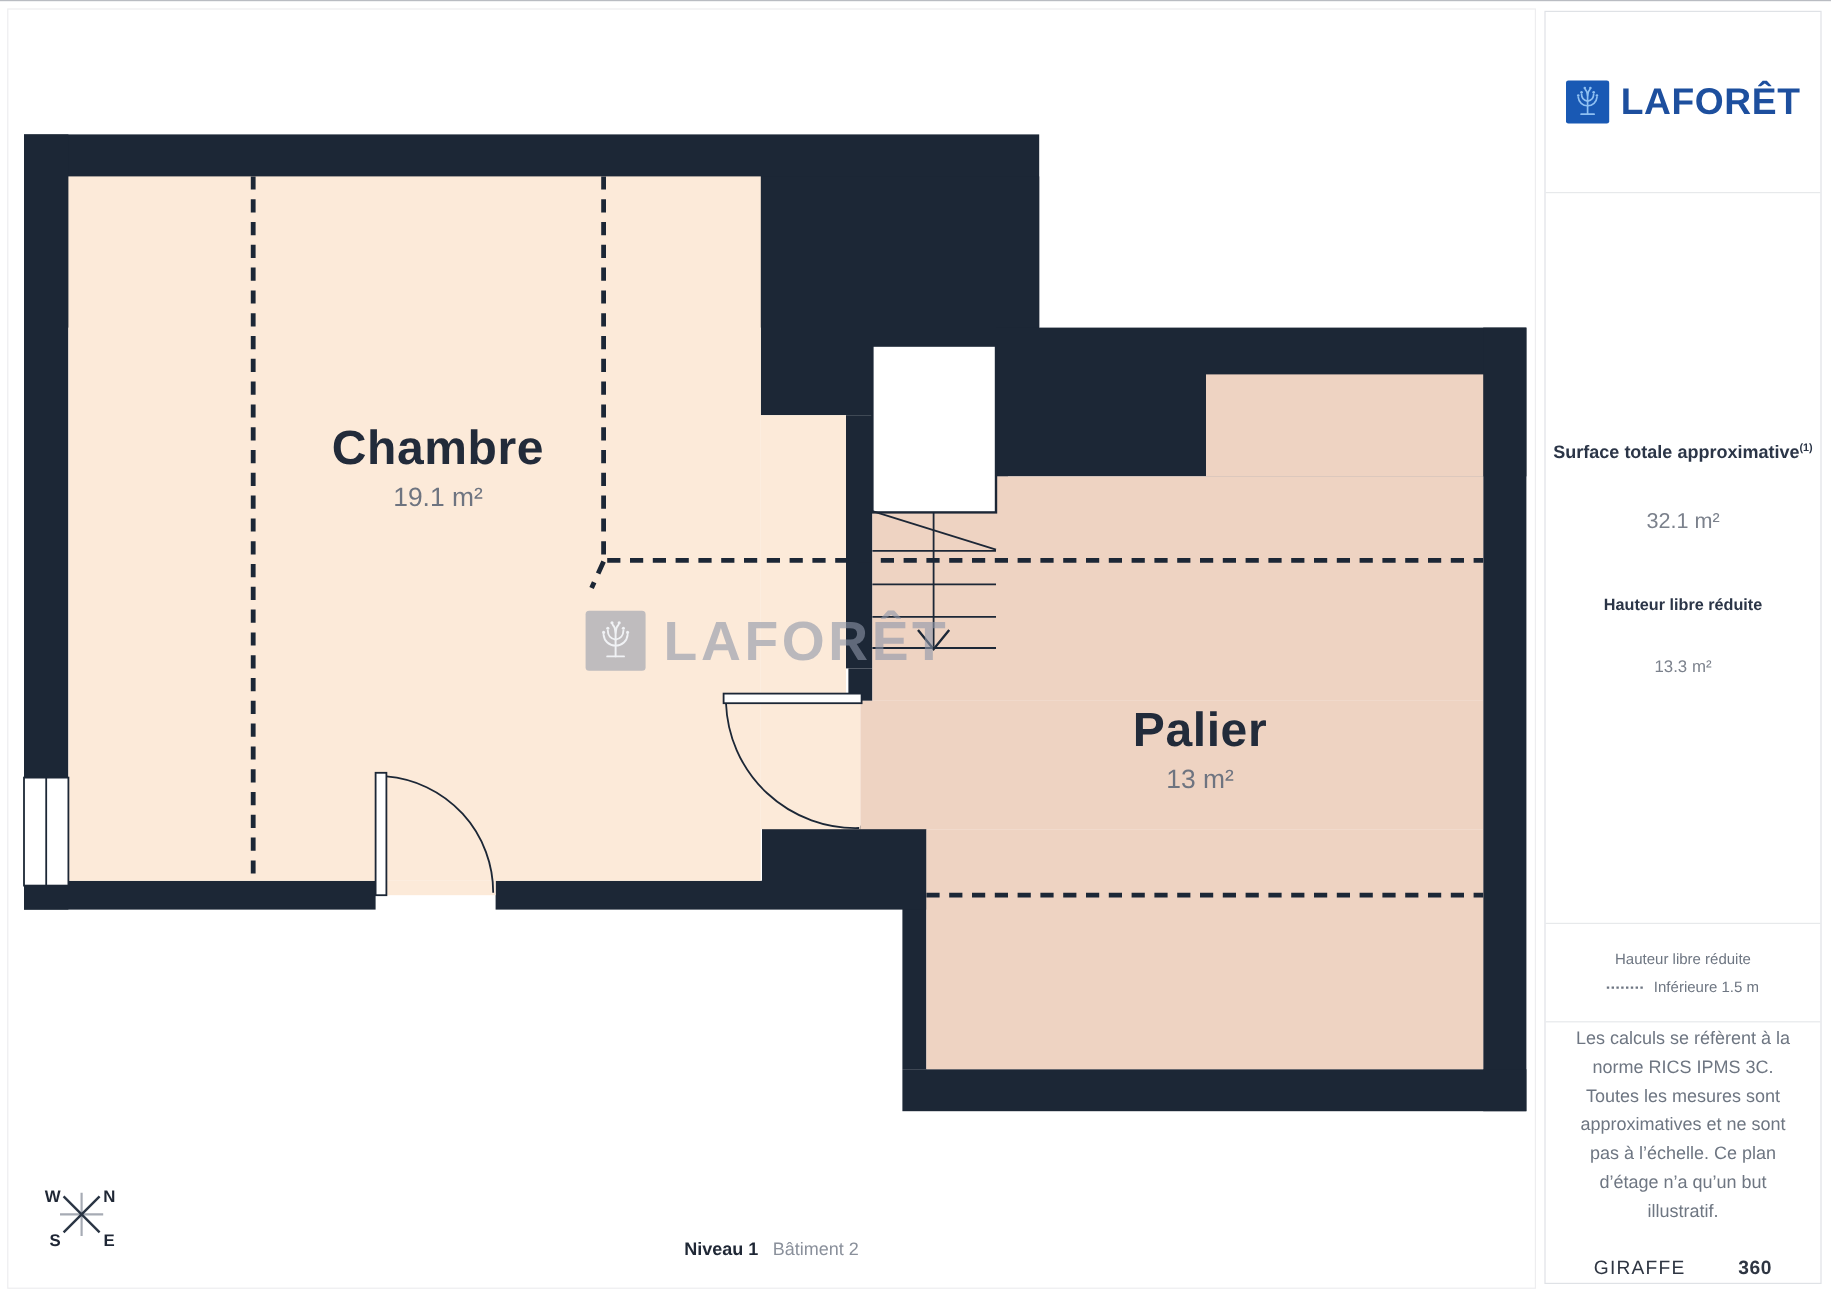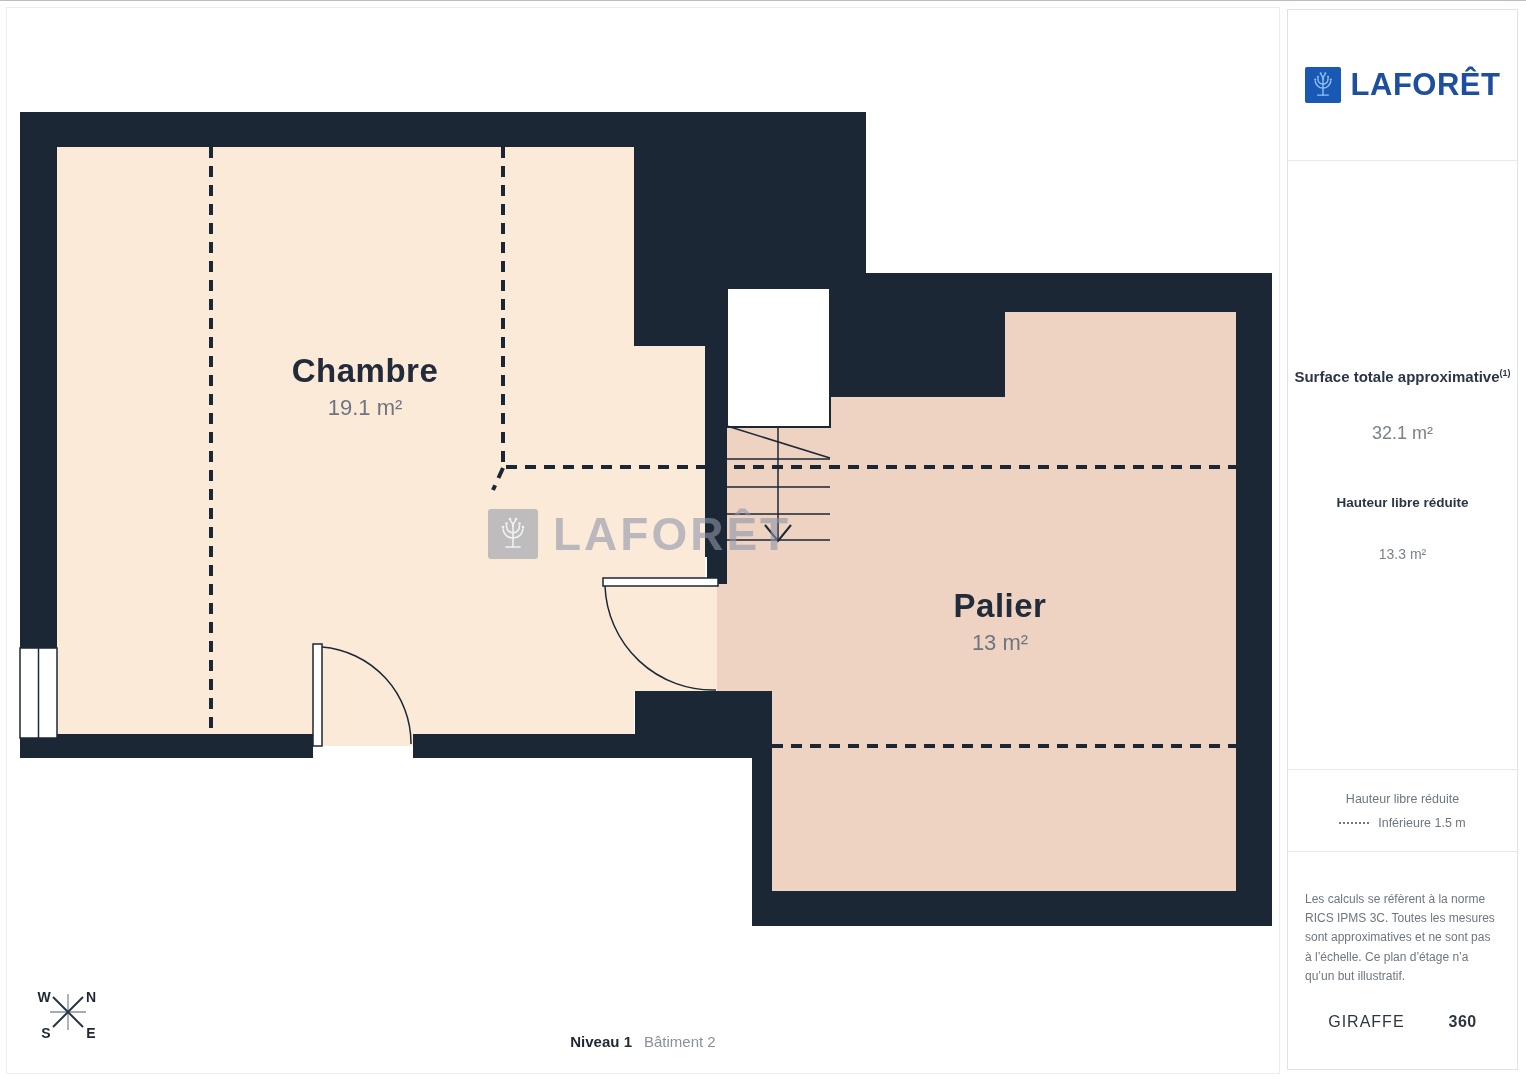--- a/index.html
+++ b/index.html
@@ -2,21 +2,21 @@
 <html><head>
 <meta charset="utf-8">
 <style>
   html,body{margin:0;padding:0;background:#ffffff;}
   body{font-family:"Liberation Sans","DejaVu Sans",sans-serif;}
   #stage{position:relative;width:1526px;height:1079px;background:#ffffff;overflow:hidden;border-top:1px solid #b9bcc2;}
   #plan-border{position:absolute;left:6px;top:6px;width:1272px;height:1065px;border:1px solid #ededef;pointer-events:none;}
   #plan-svg{position:absolute;left:0;top:0;}
 
   .room-label{position:absolute;text-align:center;}
-  .room-name{font-size:33px;font-weight:700;color:#222b3a;letter-spacing:.5px;}
+  .room-name{font-size:40px;font-weight:700;color:#222b3a;letter-spacing:.5px;}
   .room-area{font-size:22px;color:#6e7480;margin-top:5px;}
 
   #watermark{position:absolute;left:488px;top:506px;display:flex;align-items:center;gap:15px;pointer-events:none;}
   #watermark .wm-box{width:50px;height:50px;background:rgba(141,150,168,.55);border-radius:3px;display:flex;align-items:center;justify-content:center;}
   #watermark .wm-text{font-size:46px;font-weight:700;color:rgba(141,150,168,.60);letter-spacing:3px;}
 
   #level-footer{position:absolute;left:0;top:1032px;width:1286px;text-align:center;font-size:15px;}
   #level-footer .lvl{font-weight:700;color:#1f2735;margin-right:12px;}
   #level-footer .bld{color:#8a909b;}
 
@@ -30,21 +30,21 @@
   .sb-title{font-size:15px;font-weight:700;color:#2b3547;text-align:center;}
   .sb-title sup{font-size:9px;}
   .sb-val{font-size:18px;color:#7b818c;margin-top:14px;}
   .sb-sub{font-size:13.5px;font-weight:700;color:#2b3547;margin-top:27px;}
   .sb-subval{font-size:14px;color:#7b818c;margin-top:12px;}
   #sb-note{height:59px;font-size:12.5px;color:#6e7682;}
   #sb-legend{height:82px;font-size:12.5px;color:#6e7682;gap:10px;}
   .legend-line{display:flex;align-items:center;gap:9px;}
   .dotted-sample{display:inline-block;width:30px;border-top:2px dotted #6e7682;height:0;}
   #sb-legal{flex:1;border-bottom:none;}
-  .sb-disclaimer{font-size:12px;color:#6e7682;line-height:1.6;text-align:left;padding:0 17px;}
+  .sb-disclaimer{font-size:15px;color:#6e7682;line-height:1.6;text-align:center;padding:0 17px;}
   .sb-brand{margin-top:27px;font-size:16px;color:#2e3542;letter-spacing:1px;}
   .sb-brand .b-name{font-weight:400;}
   .sb-brand .b-suf{font-weight:700;letter-spacing:.5px;margin-left:44px;}
 </style>
 </head>
 <body>
 
 <div id="stage">
 
   <div id="plan-border"></div>

